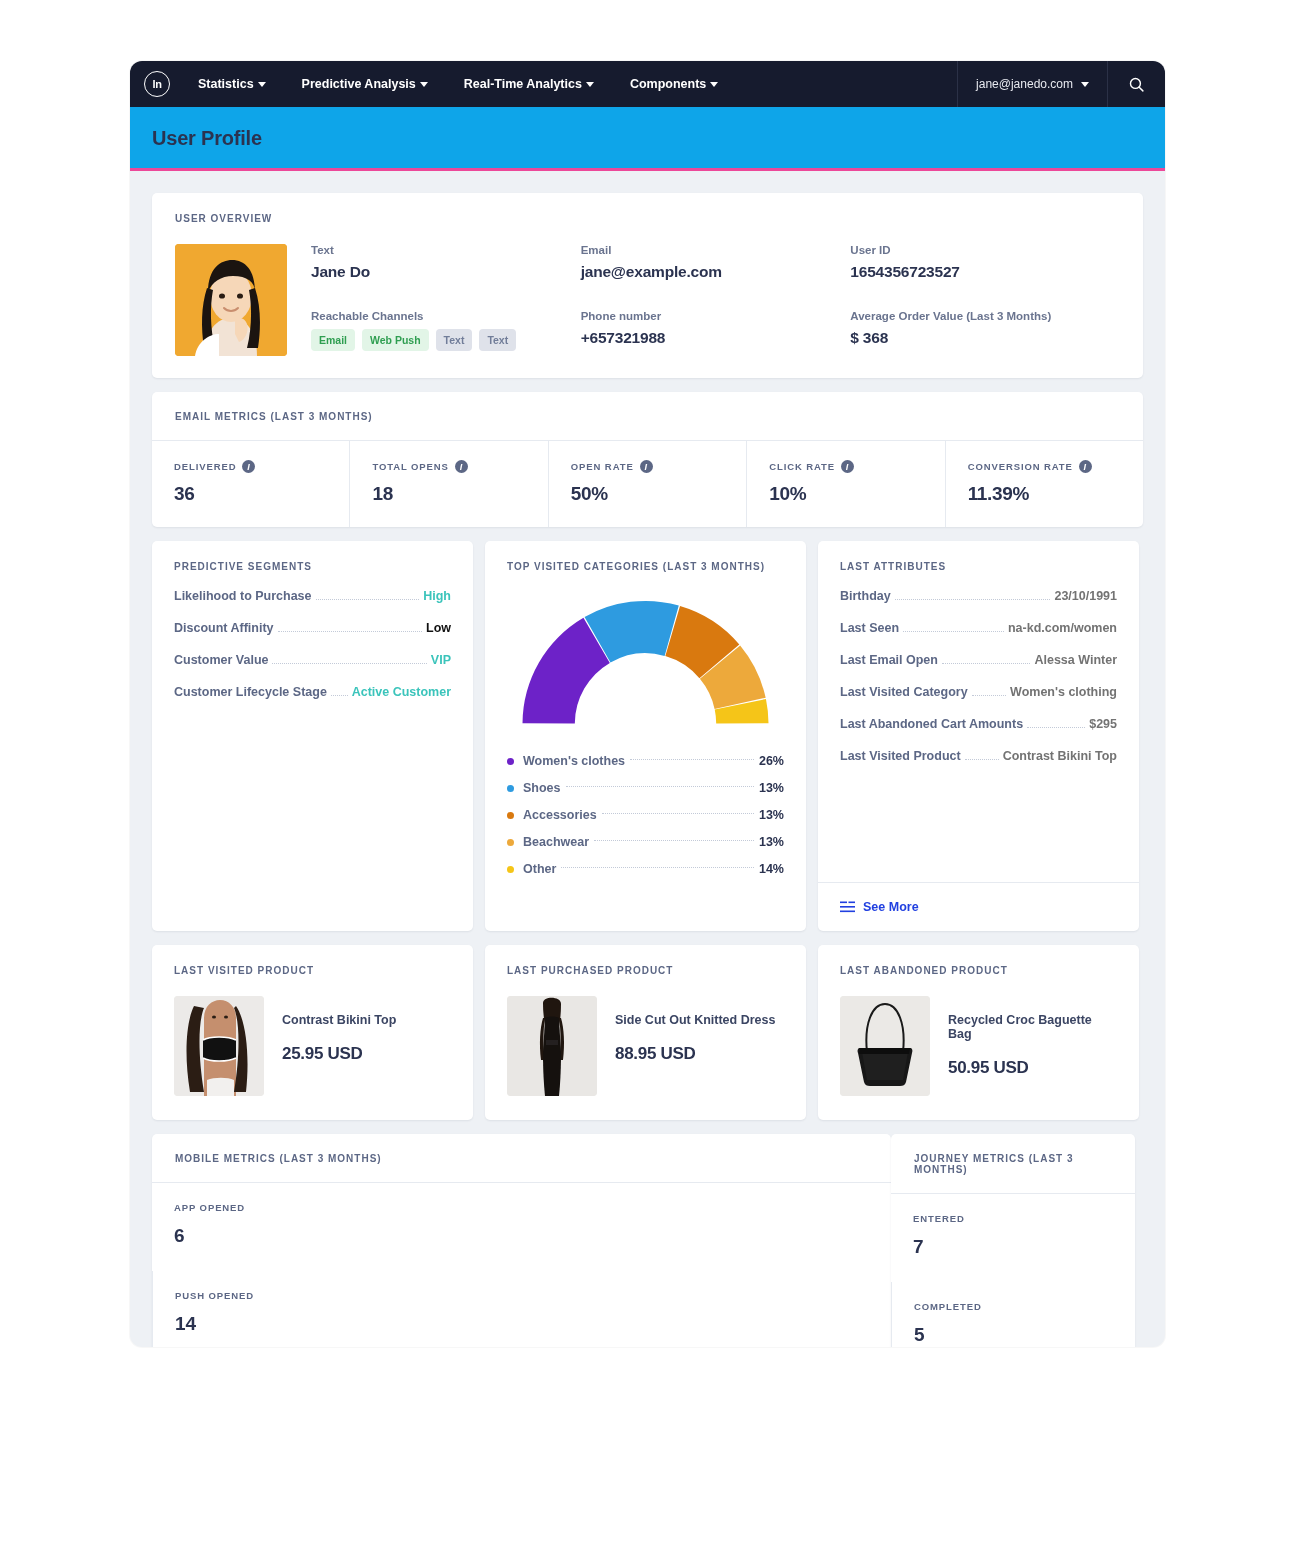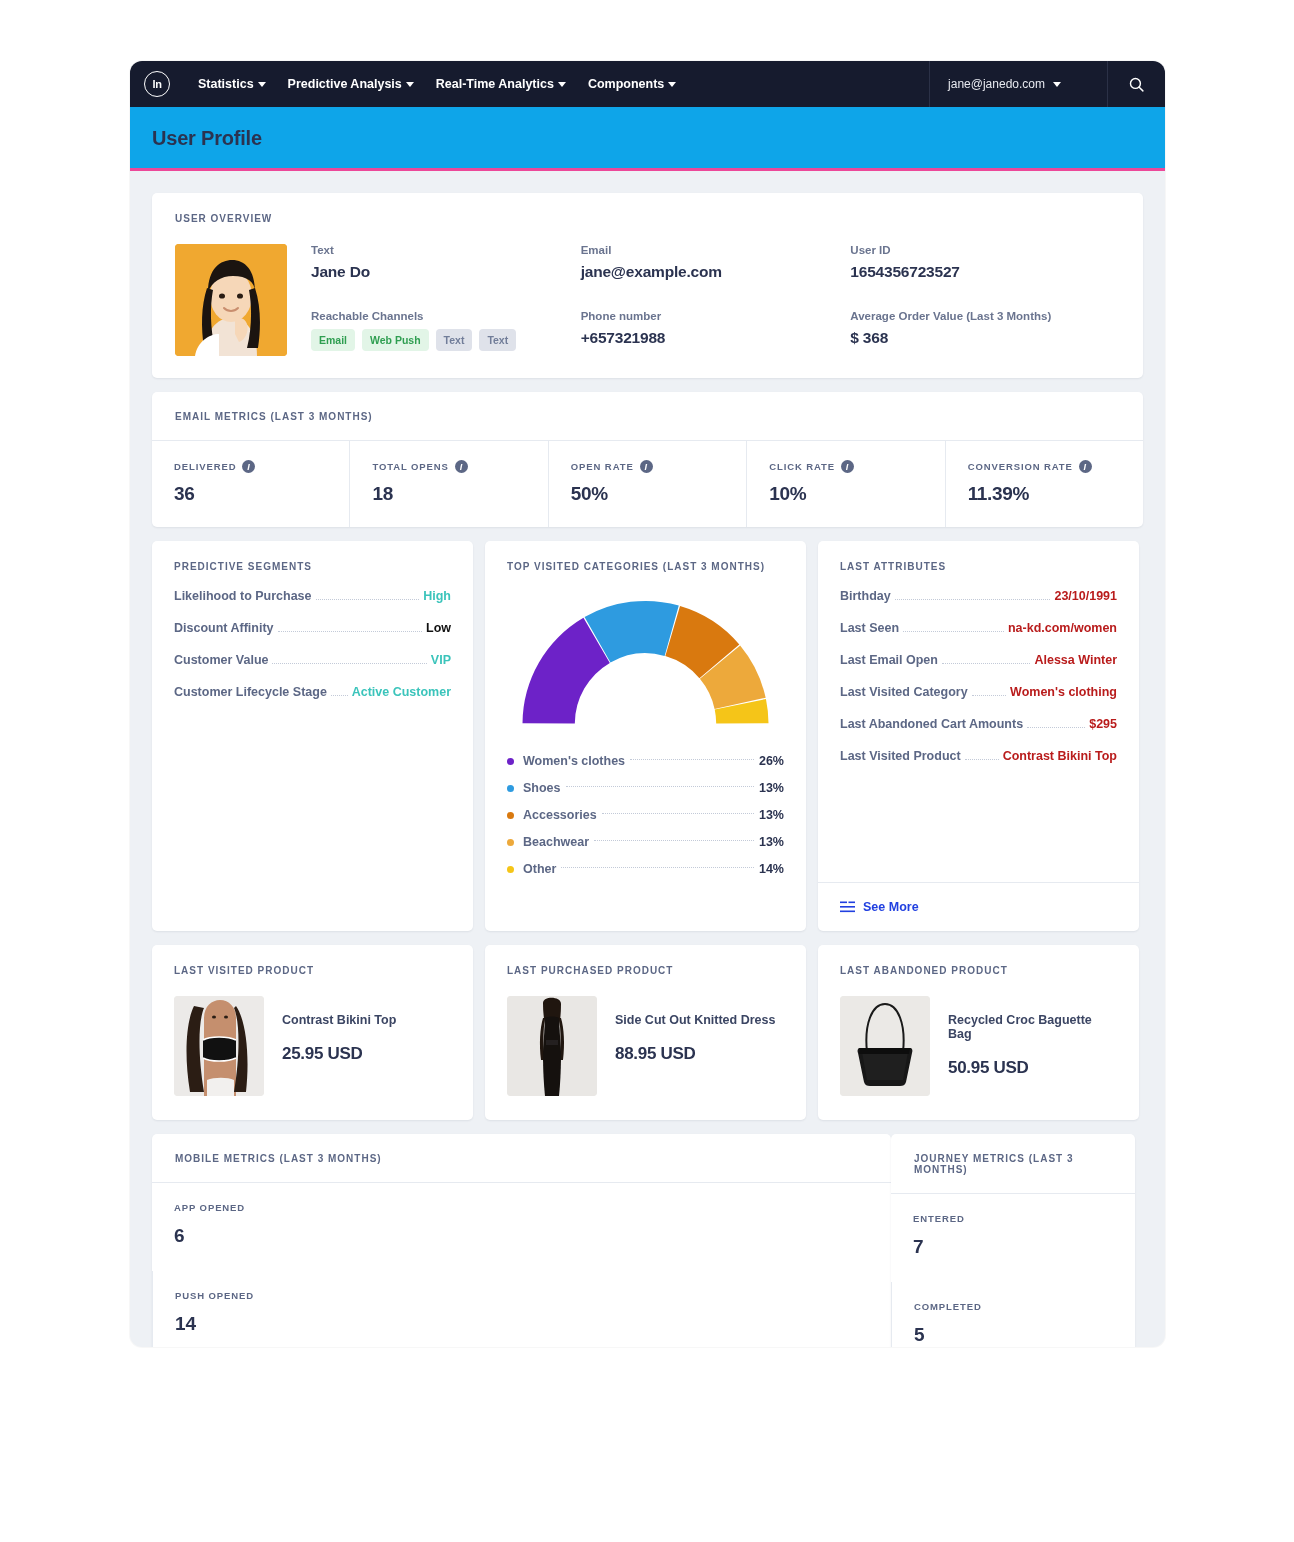--- a/index.html
+++ b/index.html
@@ -32,38 +32,38 @@
     width: 26px; height: 26px;
     border: 1.6px solid #ffffff;
     border-radius: 50%;
     color: #ffffff;
     font-size: 11px;
     font-weight: bold;
     display: flex; align-items: center; justify-content: center;
     letter-spacing: -0.3px;
     flex: 0 0 auto;
   }
-  .nav-items { display: flex; align-items: center; margin-left: 28px; gap: 22px; }
+  .nav-items { display: flex; align-items: center; margin-left: 28px; gap: 36px; }
   .nav-item {
     color: #ffffff;
     font-size: 12.5px;
     font-weight: bold;
     display: flex; align-items: center; gap: 4px;
     cursor: pointer;
     white-space: nowrap;
   }
   .caret {
     width: 0; height: 0;
     border-left: 4px solid transparent;
     border-right: 4px solid transparent;
     border-top: 5px solid #ffffff;
   }
   .nav-right {
     position: absolute; right: 0; top: 0; bottom: 0;
-    display: flex; align-items: stretch; gap: 28px;
+    display: flex; align-items: stretch;
   }
   .nav-user {
     display: flex; align-items: center; gap: 8px;
     color: #e7e9ef; font-size: 12px;
     padding: 0 18px;
     border-left: 1px solid #2b3147;
     cursor: pointer;
   }
   .nav-search {
     display: flex; align-items: center; justify-content: center;
@@ -175,21 +175,21 @@
     display: flex; align-items: baseline;
     margin-top: 17px;
     font-size: 12.5px; font-weight: bold;
   }
   .dot-row .k { color: #5c6785; white-space: nowrap; }
   .dot-row .fill {
     flex: 1;
     border-bottom: 1.5px dotted #c3cad8;
     margin: 0 4px 4px 4px;
   }
-  .dot-row .v { white-space: nowrap; color: #b91c1c; }
+  .dot-row .v { white-space: nowrap; color: #737373; }
   .dot-row .v.teal { color: #3bc4bb; }
   .dot-row .v.dark { color: #111111; }
   .seg-list { margin-top: 8px; }
 
   
   .chart-card { padding: 20px 22px 22px 22px; height: 390px; }
   .gauge { margin-top: 14px; display: flex; justify-content: center; }
   .legend { margin-top: 18px; }
   .legend-row {
     display: flex; align-items: center;

